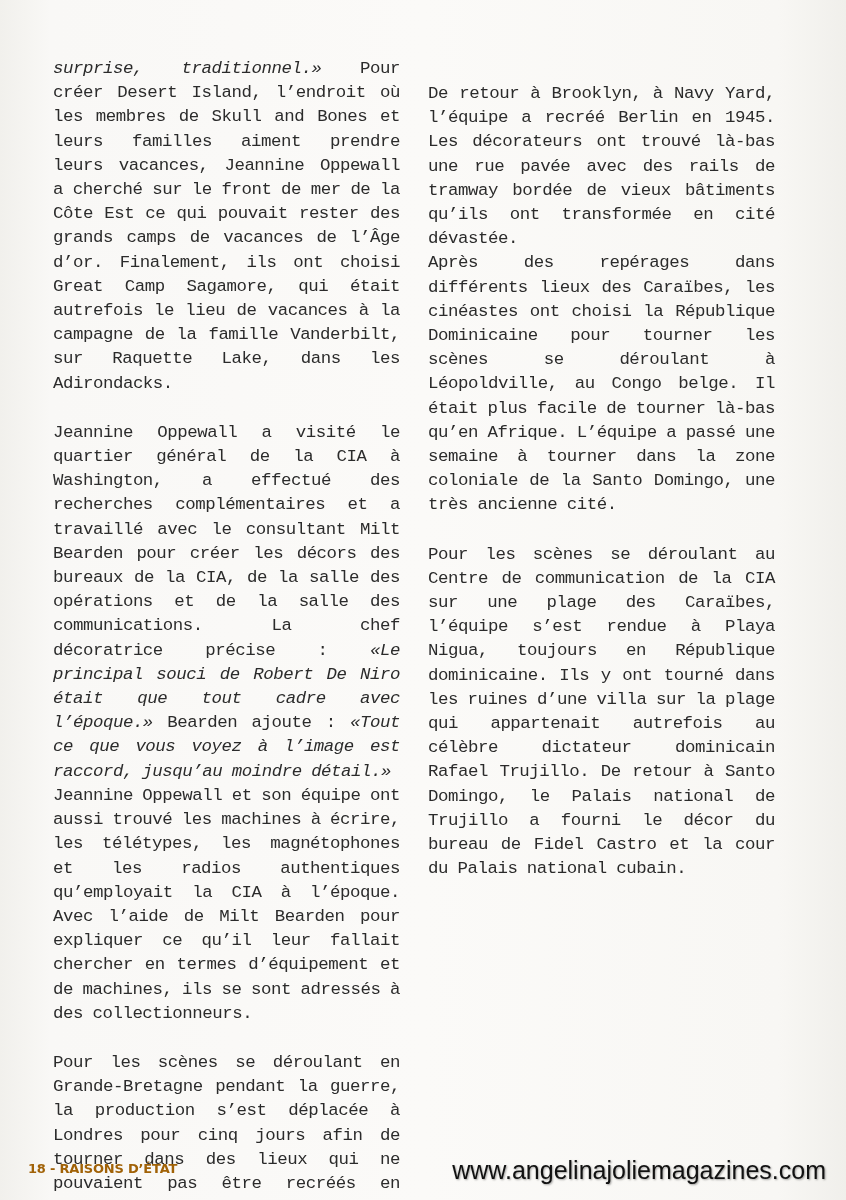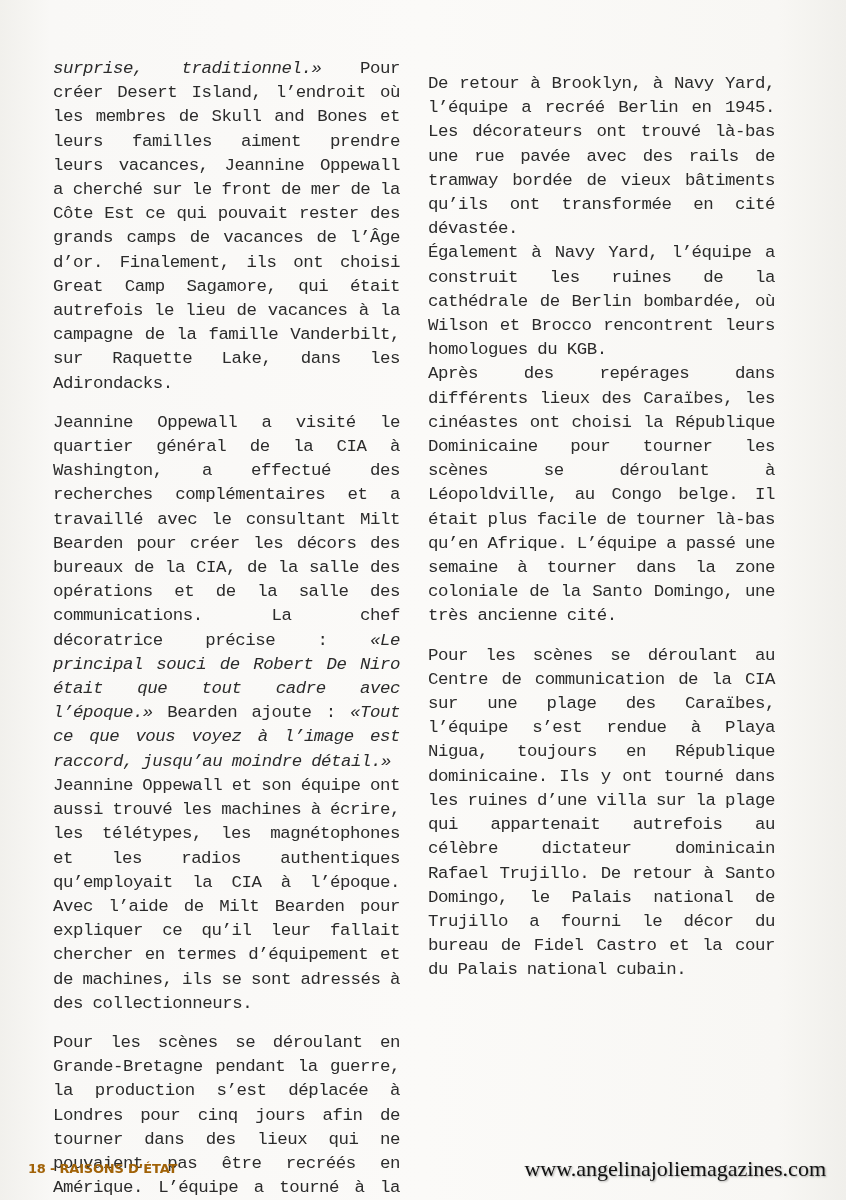--- a/index.html
+++ b/index.html
@@ -20,48 +20,47 @@
     font-size:17.4px; line-height:24.2px;
     text-align:justify;
     letter-spacing:-0.45px;
     word-spacing:-0.5px;
     z-index:1;
     font-family:Liberation Mono, monospace;
   }
   .col.left { left:53px; }
   .col.right { left:428px; }
   .col p { margin:0; }
-  .col p.gap { margin-top:15px; }
+  .col p.gap { margin-top:25px; }
   .col em { font-style:italic; }
   .footer-left {
     position:absolute; left:28px; top:1161px;
     font-family:"DejaVu Sans", sans-serif;
     font-weight:bold; font-size:13px; letter-spacing:-0.2px;
     color:#a16207; z-index:1;
   }
   .footer-right {
     position:absolute; right:20px; top:1156px;
-    font-family:Liberation Serif, serif;
-    font-size:22px; color:#111;
+    font-family:Liberation Sans, sans-serif;
+    font-size:25px; color:#111;
     text-shadow: 1px 1px 2px rgba(0,0,0,0.35);
     z-index:1;
   }
 </style>
 </head>
 <body>
 
 <div class="page-shade"></div>
 
 <div class="col left" id="col-left">
     <p><em>surprise, traditionnel.» </em><span>Pour créer Desert Island, l’endroit où les membres de Skull and Bones et leurs familles aiment prendre leurs vacances, Jeannine Oppewall a cherché sur le front de mer de la Côte Est ce qui pouvait rester des grands camps de vacances de l’Âge d’or. Finalement, ils ont choisi Great Camp Sagamore, qui était autrefois le lieu de vacances à la campagne de la famille Vanderbilt, sur Raquette Lake, dans les Adirondacks.</span></p>
     <p class="gap"><span>Jeannine Oppewall a visité le quartier général de la CIA à Washington, a effectué des recherches complémentaires et a travaillé avec le consultant Milt Bearden pour créer les décors des bureaux de la CIA, de la salle des opérations et de la salle des communications. La chef décoratrice précise : </span><em>«Le principal souci de Robert De Niro était que tout cadre avec l’époque.»</em><span> Bearden ajoute : </span><em>«Tout ce que vous voyez à l’image est raccord, jusqu’au moindre détail.»</em></p>
     <p><span>Jeannine Oppewall et son équipe ont aussi trouvé les machines à écrire, les télétypes, les magnétophones et les radios authentiques qu’employait la CIA à l’époque. Avec l’aide de Milt Bearden pour expliquer ce qu’il leur fallait chercher en termes d’équipement et de machines, ils se sont adressés à des collectionneurs.</span></p>
     <p class="gap"><span>Pour les scènes se déroulant en Grande-Bretagne pendant la guerre, la production s’est déplacée à Londres pour cinq jours afin de tourner dans des lieux qui ne pouvaient pas être recréés en Amérique. L’équipe a tourné à la gare d’Aldwych au centre de Londres, dans un pub vieux de 250 ans appelé le Windsor Castle situé dans le quartier ouest de la ville, sur le Regent’s Canal au nord de Londres et à Middle Temple, le quartier du Barreau</span></p>
   </div>
 <div class="col right" id="col-right">
     <p class="gap"><span>De retour à Brooklyn, à Navy Yard, l’équipe a recréé Berlin en 1945. Les décorateurs ont trouvé là-bas une rue pavée avec des rails de tramway bordée de vieux bâtiments qu’ils ont transformée en cité dévastée.</span></p>
-    <p><span>Également à Navy Yard, l’équipe a construit les ruines de la cathédrale de Berlin bombardée, où Wilson et Brocco rencontrent leurs homologues du KGB.</span></p>
     <p><span>Après des repérages dans différents lieux des Caraïbes, les cinéastes ont choisi la République Dominicaine pour tourner les scènes se déroulant à Léopoldville, au Congo belge. Il était plus facile de tourner là-bas qu’en Afrique. L’équipe a passé une semaine à tourner dans la zone coloniale de la Santo Domingo, une très ancienne cité.</span></p>
     <p class="gap"><span>Pour les scènes se déroulant au Centre de communication de la CIA sur une plage des Caraïbes, l’équipe s’est rendue à Playa Nigua, toujours en République dominicaine. Ils y ont tourné dans les ruines d’une villa sur la plage qui appartenait autrefois au célèbre dictateur dominicain Rafael Trujillo. De retour à Santo Domingo, le Palais national de Trujillo a fourni le décor du bureau de Fidel Castro et la cour du Palais national cubain.</span></p>
   </div>
 
 <div class="footer-left">18 - RAISONS D’ÉTAT</div>
 <div class="footer-right">www.angelinajoliemagazines.com</div>
 
 </body></html>

